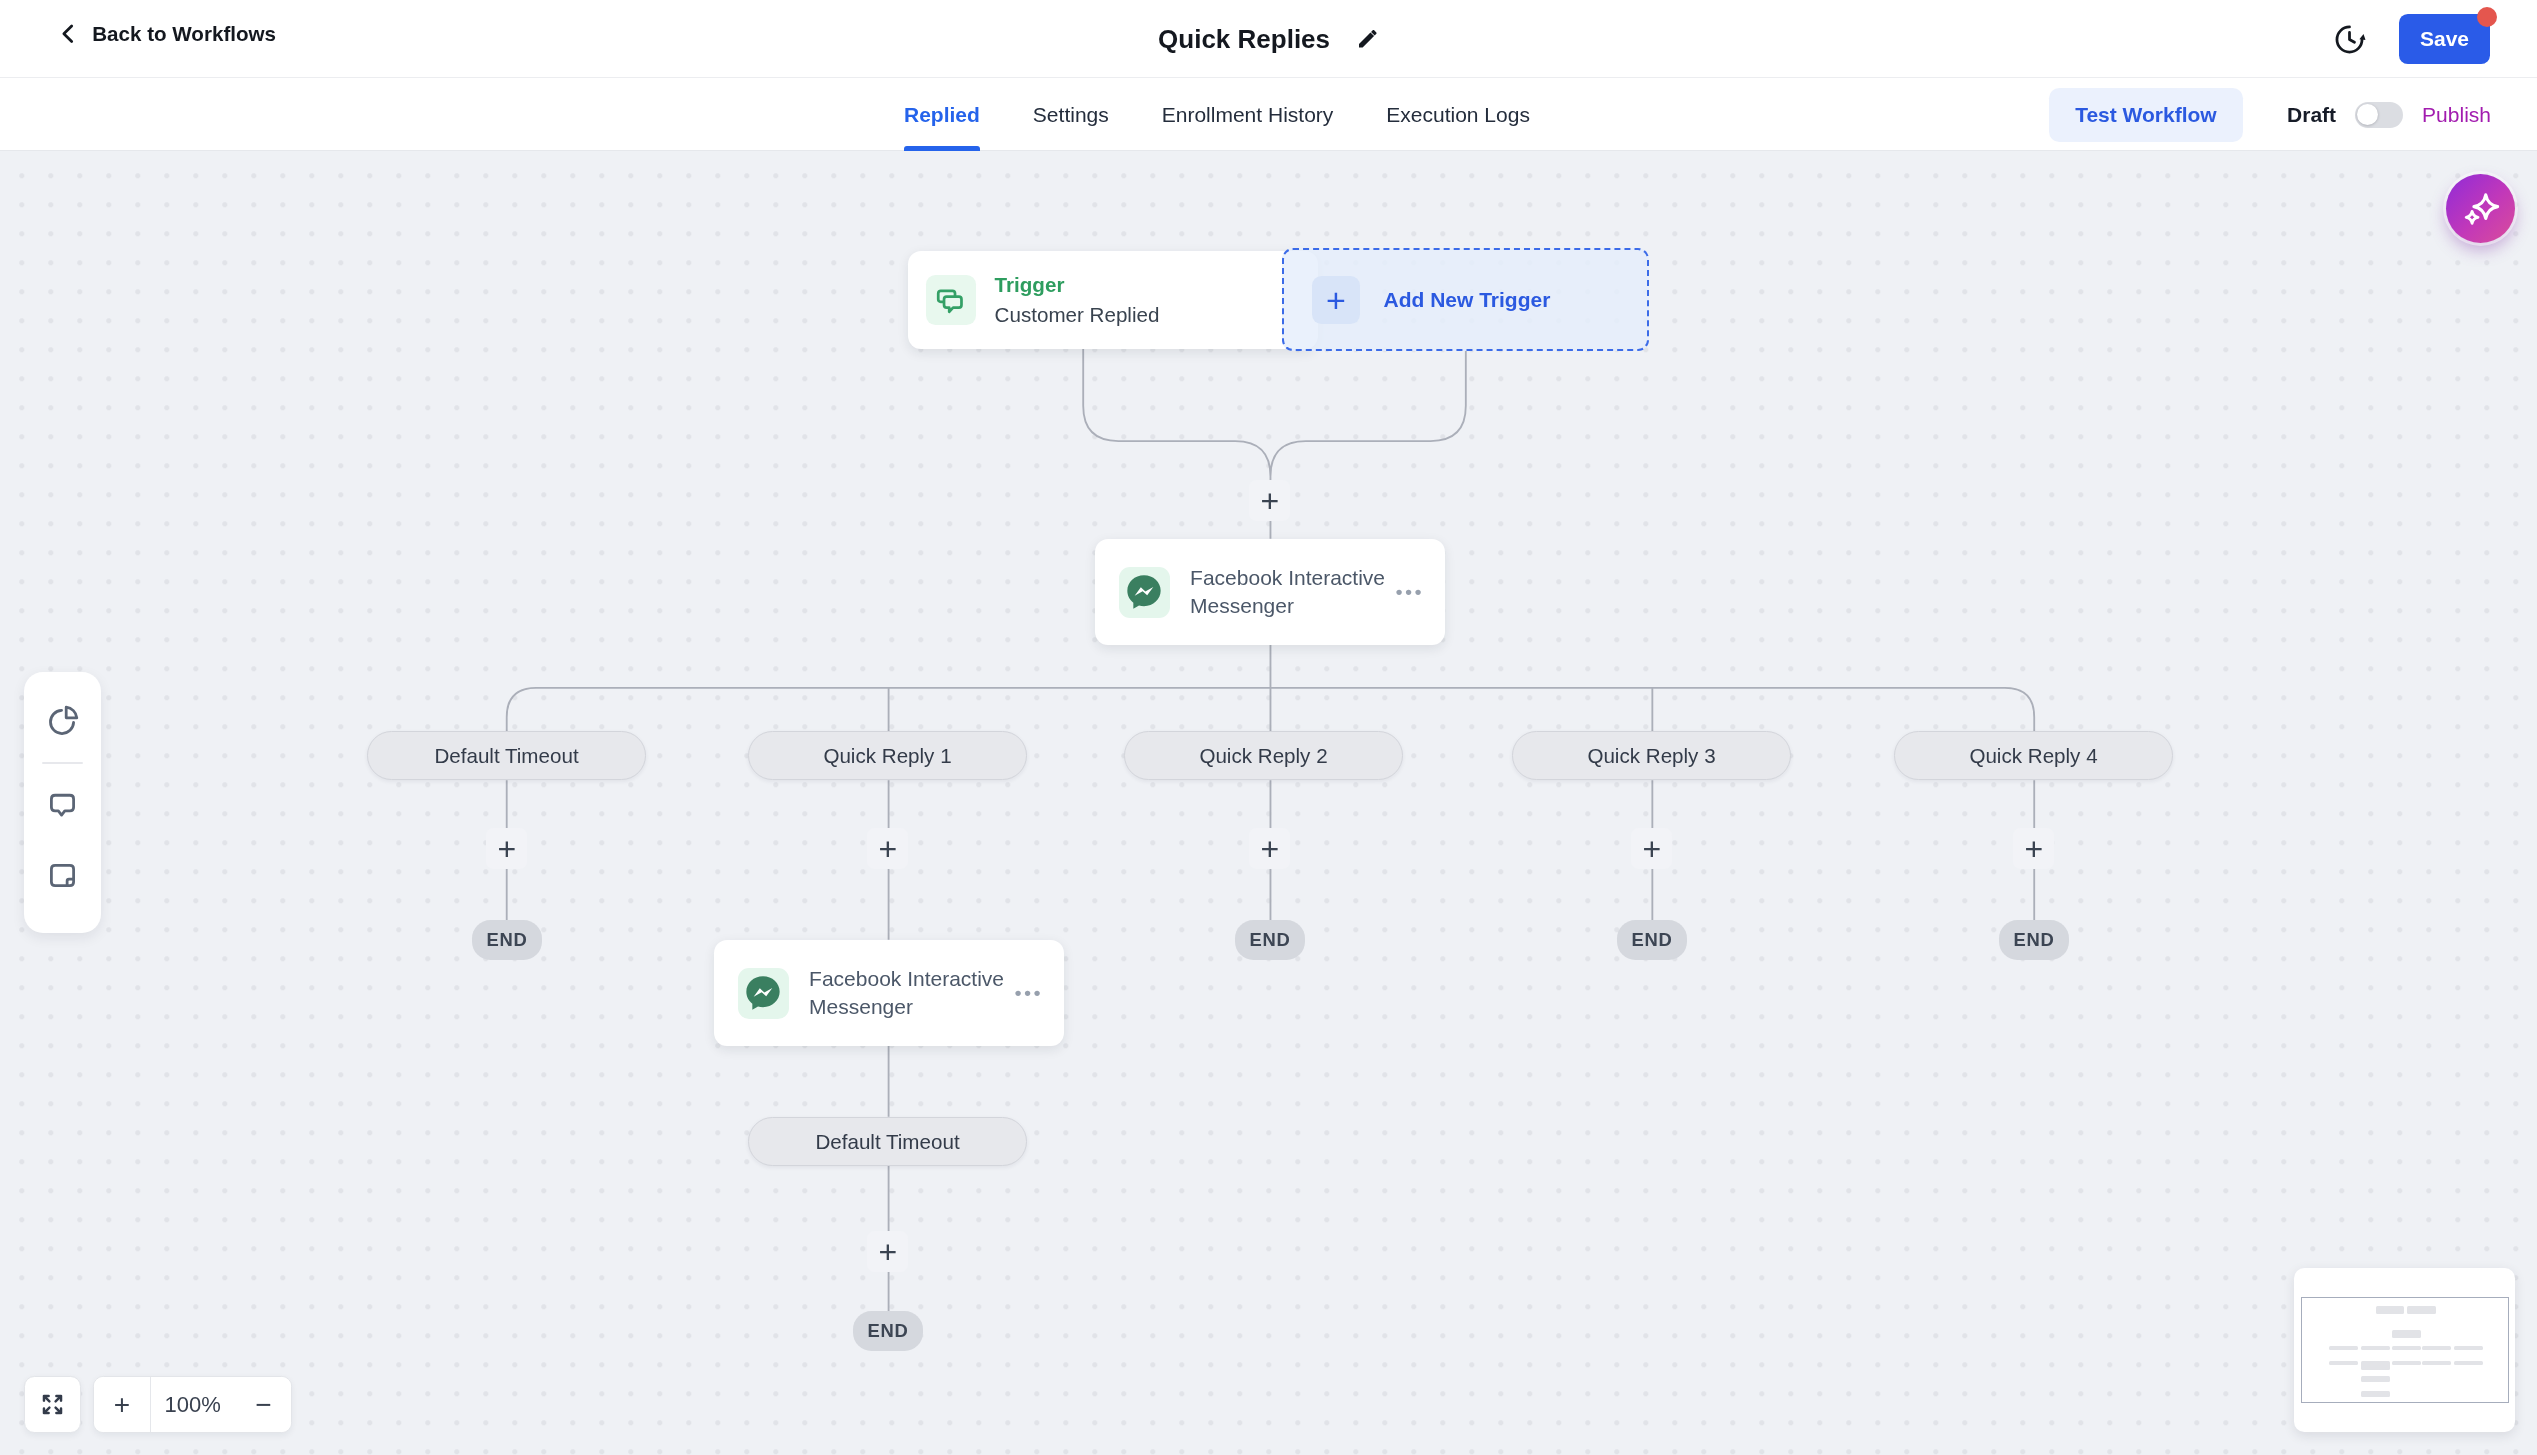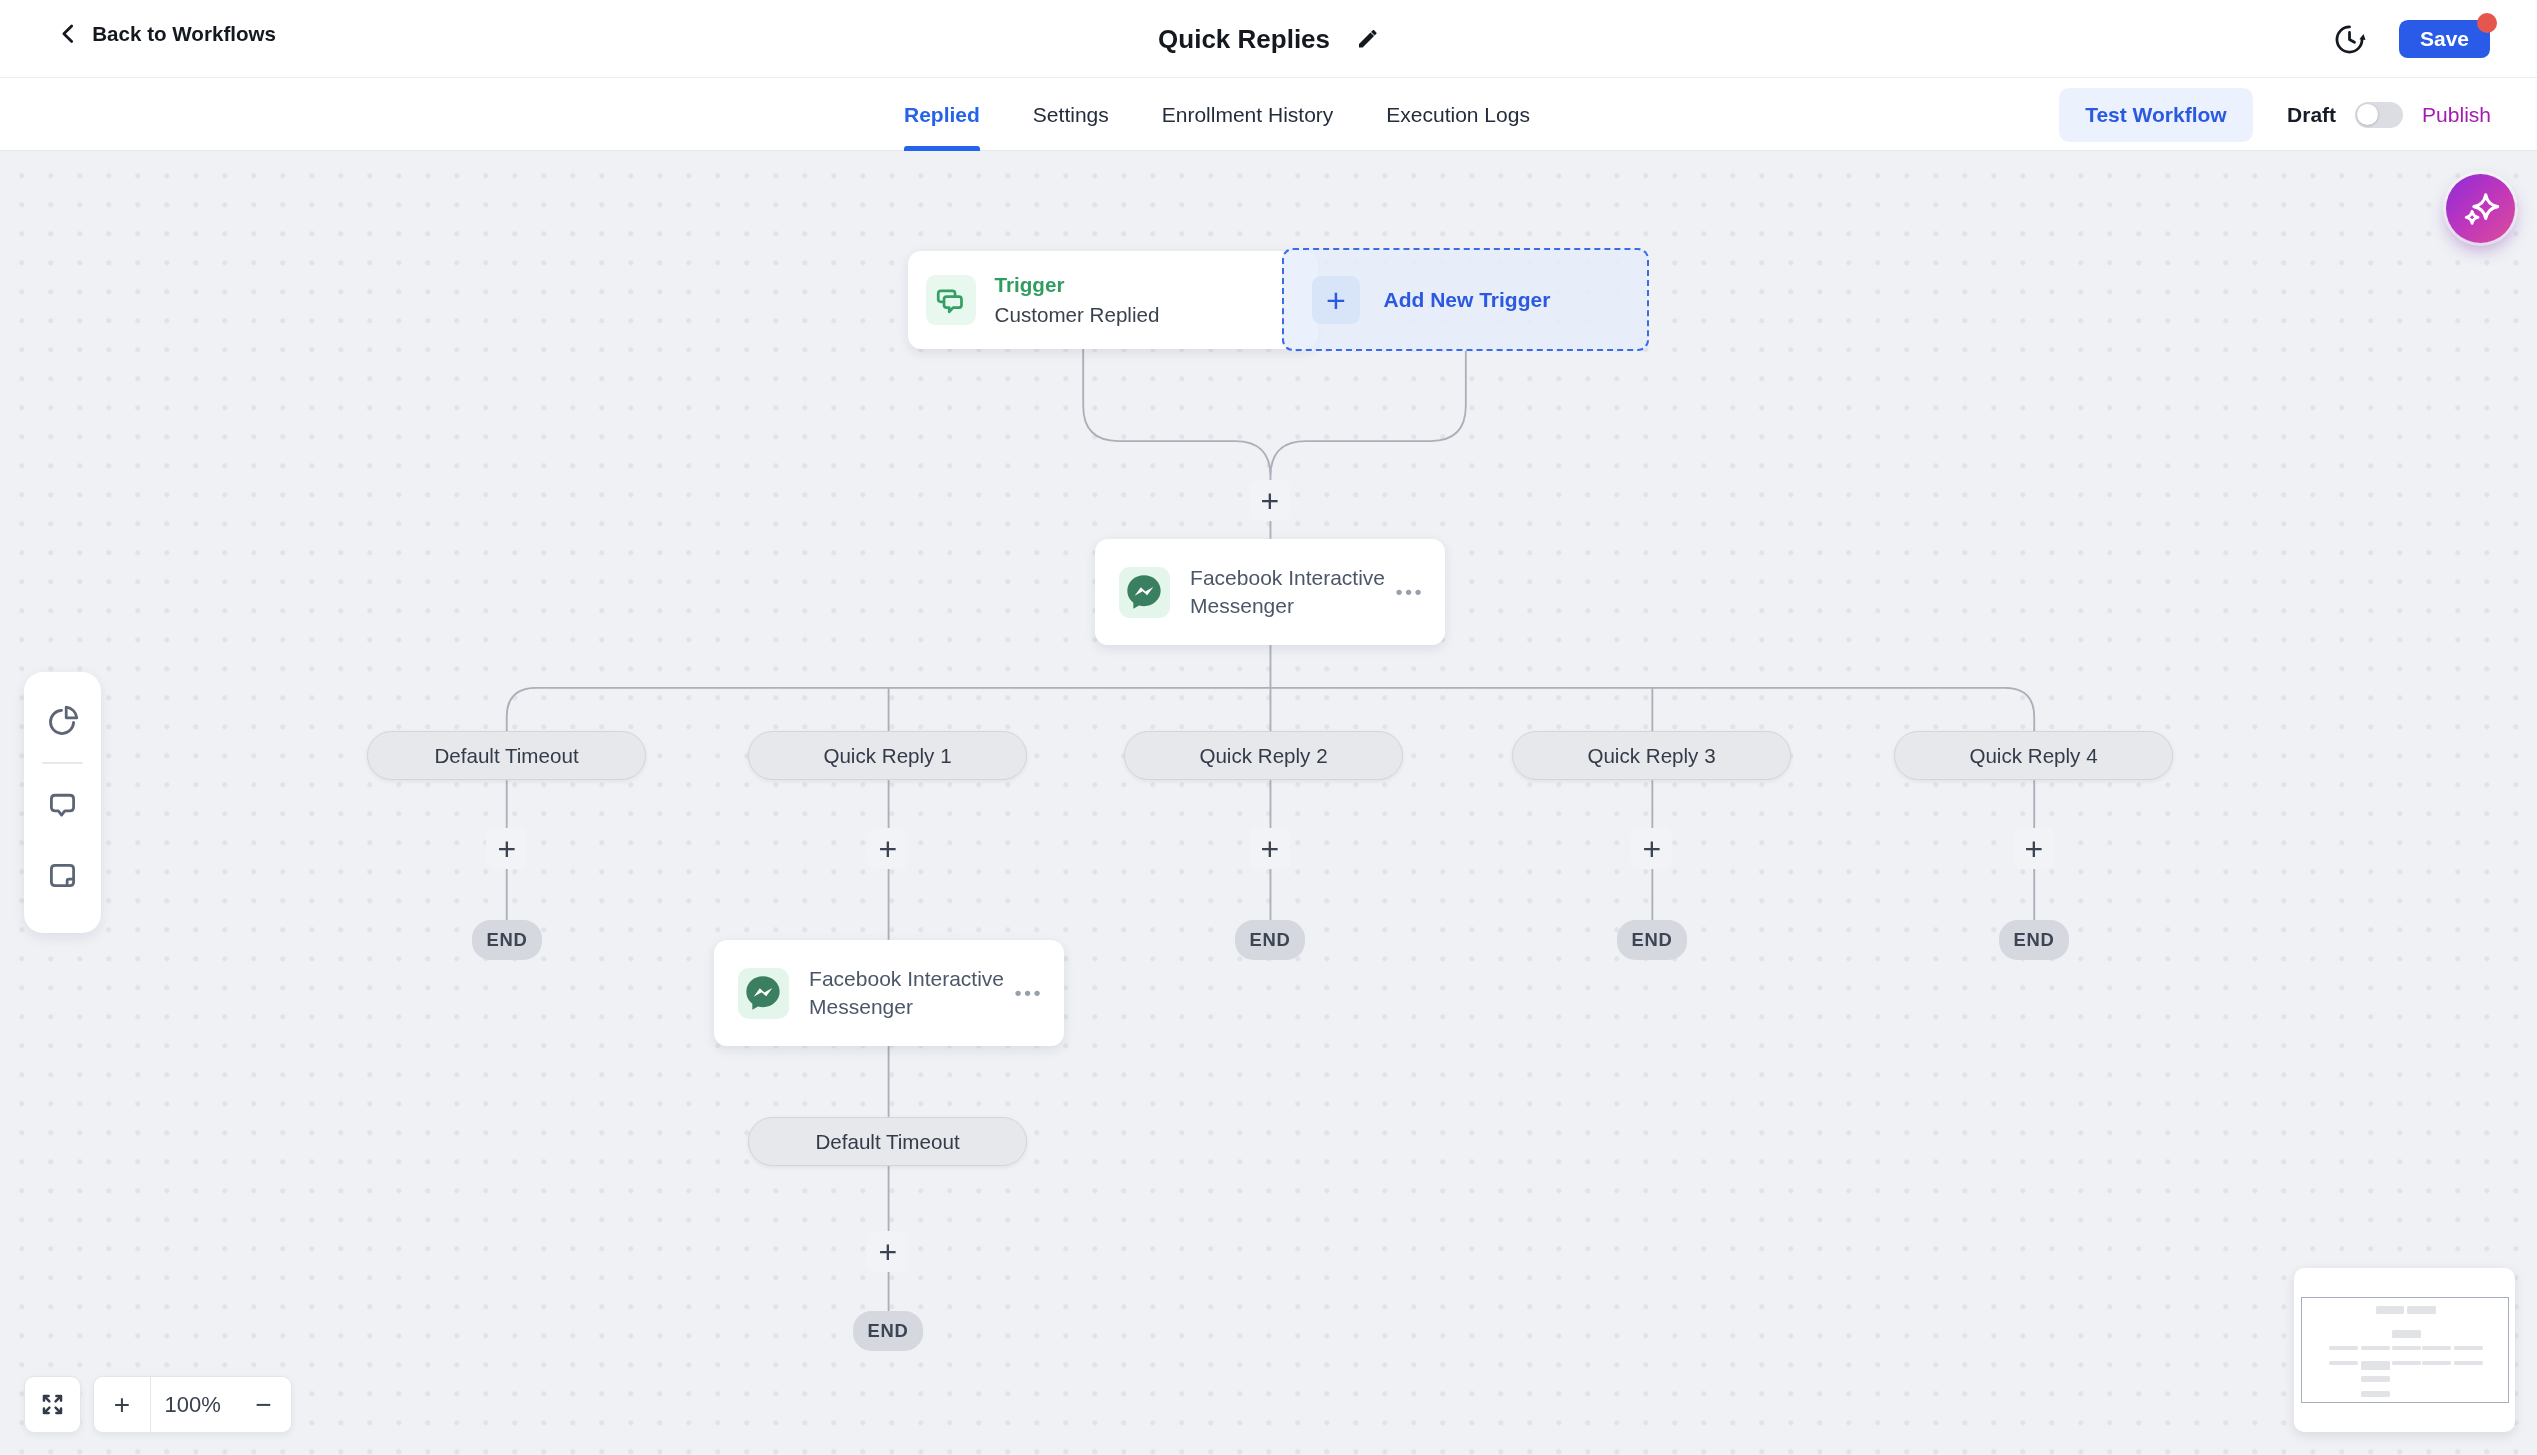--- a/index.html
+++ b/index.html
@@ -20,21 +20,21 @@
     position:absolute; left:50%; transform:translateX(-50%); top:0; height:78px;
     display:flex; align-items:center; gap:26.4px;
   }
   .title-wrap h1 { font-size:26px; font-weight:700; color:#14181F; white-space:nowrap; }
   .header-right {
     position:absolute; right:48px; top:0; height:78px;
     display:flex; align-items:center; gap:32px;
   }
   .icon-btn { background:none; border:none; cursor:pointer; display:flex; align-items:center; }
   .save-btn {
-    position:relative; width:91px; height:38px; border:none; border-radius:8.8px;
+    position:relative; width:91px; height:50px; border:none; border-radius:8.8px;
     background:#2A5BE8; color:#fff; font-size:21px; font-weight:600; cursor:pointer;
     font-family:"Liberation Sans", sans-serif;
   }
   .save-dot {
     position:absolute; right:-6.6px; top:-6.6px; width:20px; height:20px;
     border-radius:50%; background:#E4564E;
   }
 
   
   .tabbar {
@@ -51,21 +51,21 @@
     content:""; position:absolute; left:0; right:0; bottom:0; height:5.1px;
     background:#2563EB; border-radius:2.9px 2.9px 0 0;
   }
   .tabbar-right {
     position:absolute; right:47px; top:0; height:73px;
     display:flex; align-items:center; gap:19px;
   }
   .test-btn {
     height:54px; padding:0 26.4px; border:none; border-radius:10.3px; cursor:pointer;
     background:#EBF1FD; color:#2B59E0; font-size:21px; font-weight:600;
-    font-family:"Liberation Sans", sans-serif; margin-right:15px;
+    font-family:"Liberation Sans", sans-serif; margin-right:25px;
   }
   .draft-label { font-size:21px; font-weight:700; color:#171C28; }
   .publish-label { font-size:21px; font-weight:500; color:#a21caf; }
   .toggle {
     width:48px; height:26px; border-radius:13.2px; background:#DBDDE2;
     position:relative; cursor:pointer;
   }
   .toggle .knob {
     position:absolute; left:2.2px; top:2.2px; width:21px; height:21px; border-radius:50%;
     background:#fff; box-shadow:0 0.7px 2.9px rgba(20,25,40,.25);

